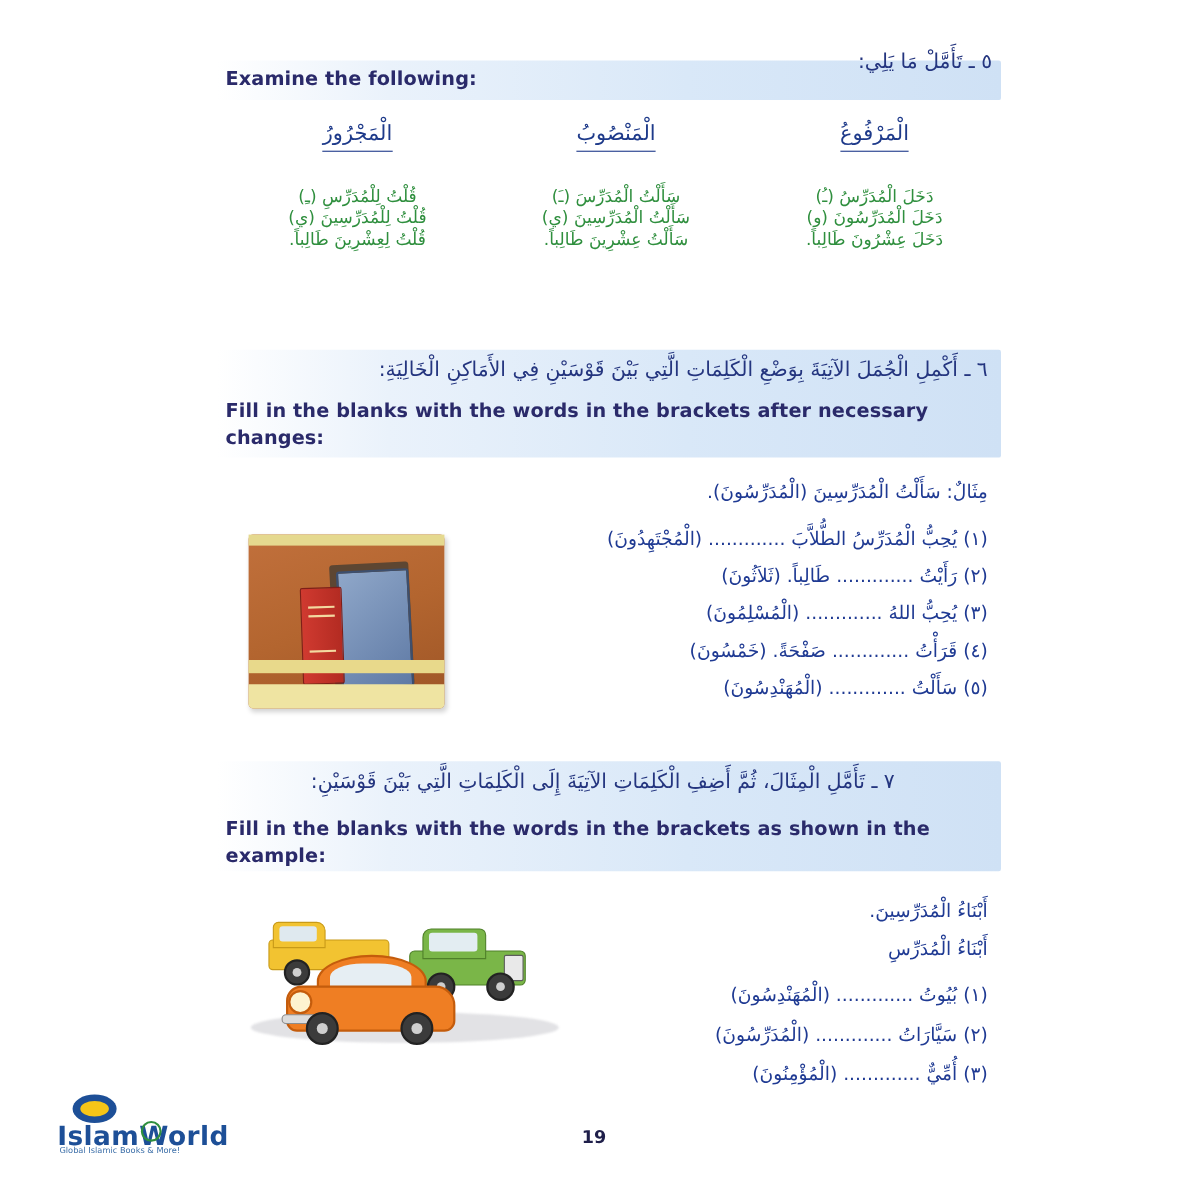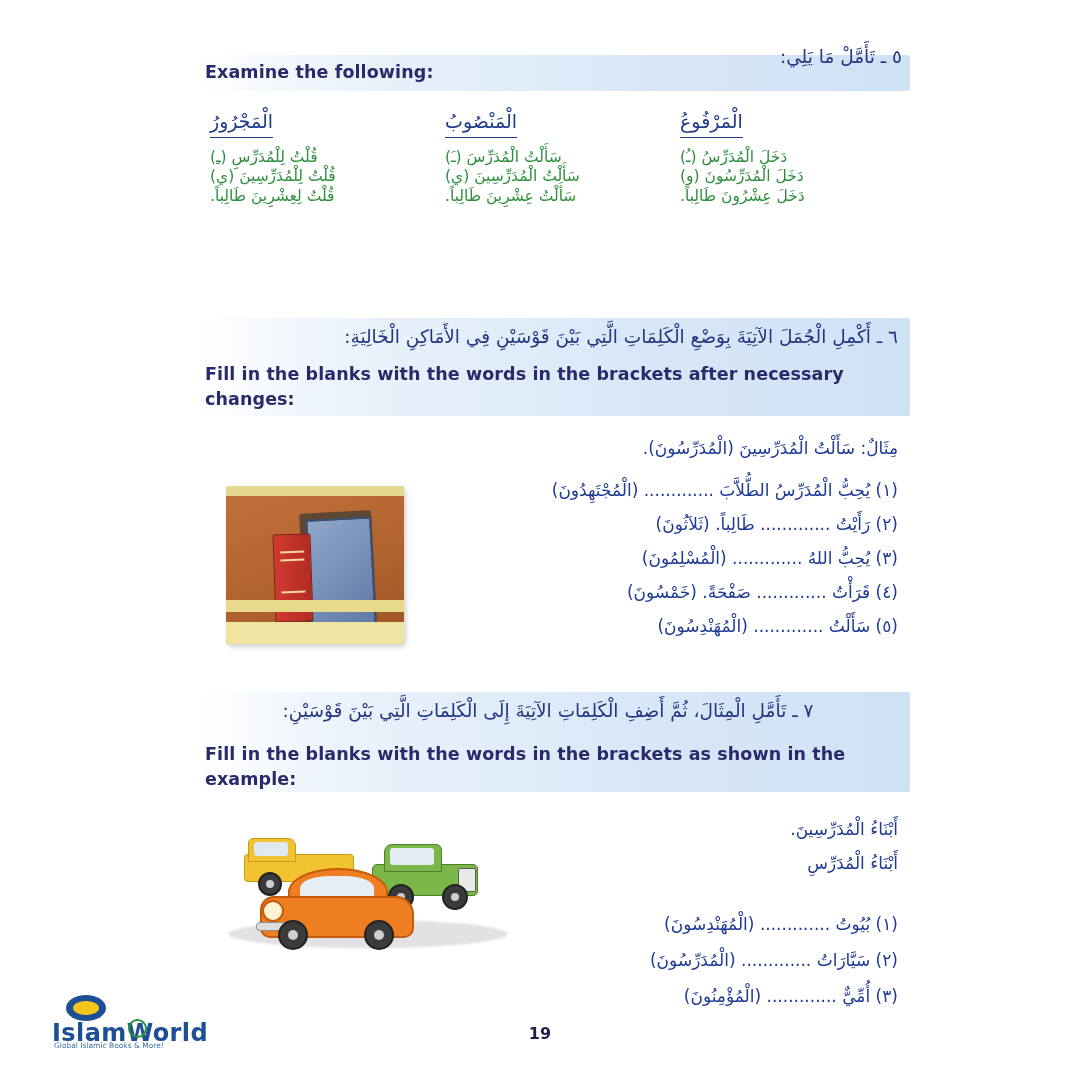--- a/index.html
+++ b/index.html
@@ -56,21 +56,21 @@
     position: absolute;
     left: 197px;
     top: 110px;
     width: 713px;
     height: 180px;
   }
   .col {
     position: absolute;
     top: 0;
     width: 230px;
-    text-align: left;
+    text-align: center;
   }
   #col-raf { right: 0px; }
   #col-nas { right: 235px; }
   #col-jar { right: 470px; }
 
   .colhead {
     font-family: "DejaVu Sans", sans-serif;
     direction: rtl;
     color: #1e3a8a;
     font-size: 19px;
@@ -78,21 +78,21 @@
     display: inline-block;
     border-bottom: 1.6px solid #1e3a8a;
   }
   .cell {
     font-family: "DejaVu Sans", sans-serif;
     direction: rtl;
     font-size: 15.5px;
     color: #2f8f3e;
     line-height: 1.25;
   }
-  .cell.first { margin-top: 10px; }
+  .cell.first { margin-top: 32px; }
 
   
   #sec6-band { left: 197px; top: 318px; width: 713px; height: 98px; }
   #sec6-ar { position: absolute; right: 182px; top: 326px; width: 700px; text-align: right; }
   #sec6-en { position: absolute; left: 205px; top: 362px; width: 690px; line-height: 1.45; }
 
   #sec6-example {
     position: absolute; right: 182px; top: 438px; width: 520px; text-align: right;
     font-family: "DejaVu Sans", sans-serif; direction: rtl; font-size: 17px; color: #1f3a93;
   }
@@ -101,21 +101,21 @@
     right: 182px;
     width: 540px;
     text-align: right;
     direction: rtl;
     font-family: "DejaVu Sans", sans-serif;
     font-size: 17px;
     color: #1f3a93;
   }
   #sec6-list { top: 480px; }
   #sec6-list .q { margin-bottom: 14px; }
-  #sec7-list { top: 914px; }
+  #sec7-list { top: 895px; }
   #sec7-list .q { margin-bottom: 16px; }
 
   
   #sec7-band { left: 197px; top: 692px; width: 713px; height: 100px; }
   #sec7-ar { position: absolute; right: 182px; top: 700px; width: 700px; text-align: center; }
   #sec7-en { position: absolute; left: 205px; top: 742px; width: 690px; line-height: 1.45; }
   #sec7-model {
     position: absolute; right: 182px; top: 812px; width: 400px; text-align: right;
     font-family: "DejaVu Sans", sans-serif; direction: rtl; font-size: 17px; color: #1f3a93;
     line-height: 2.0;

